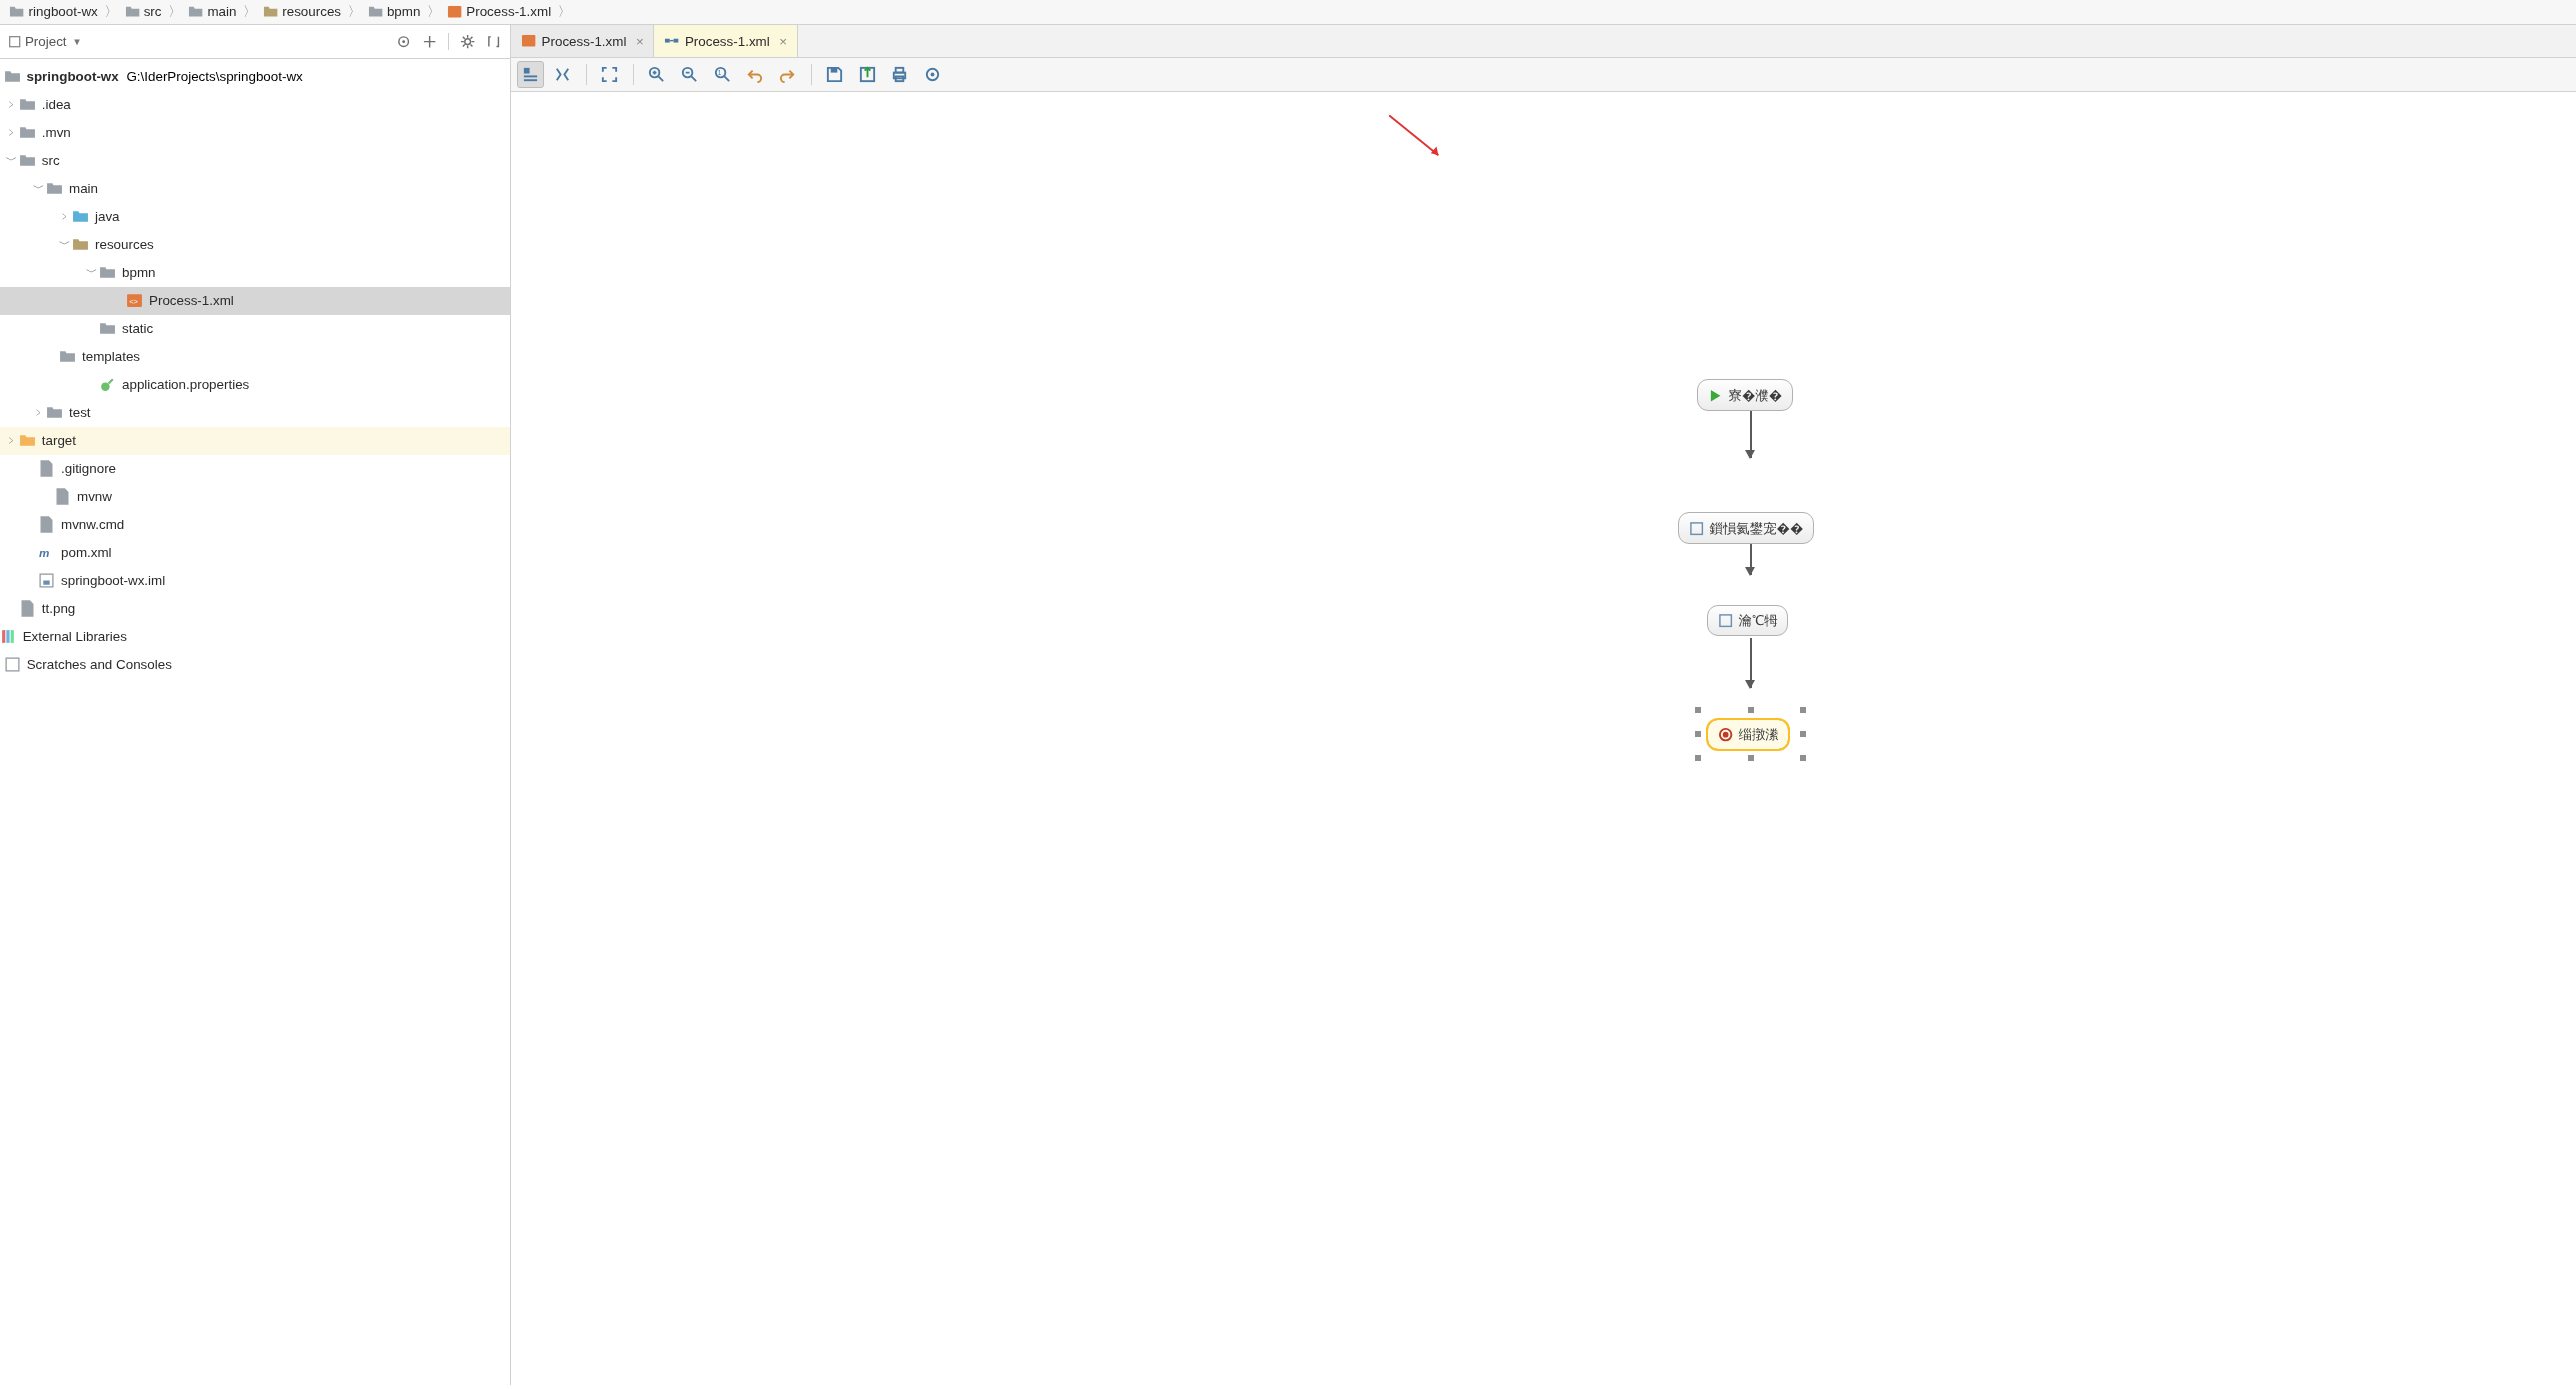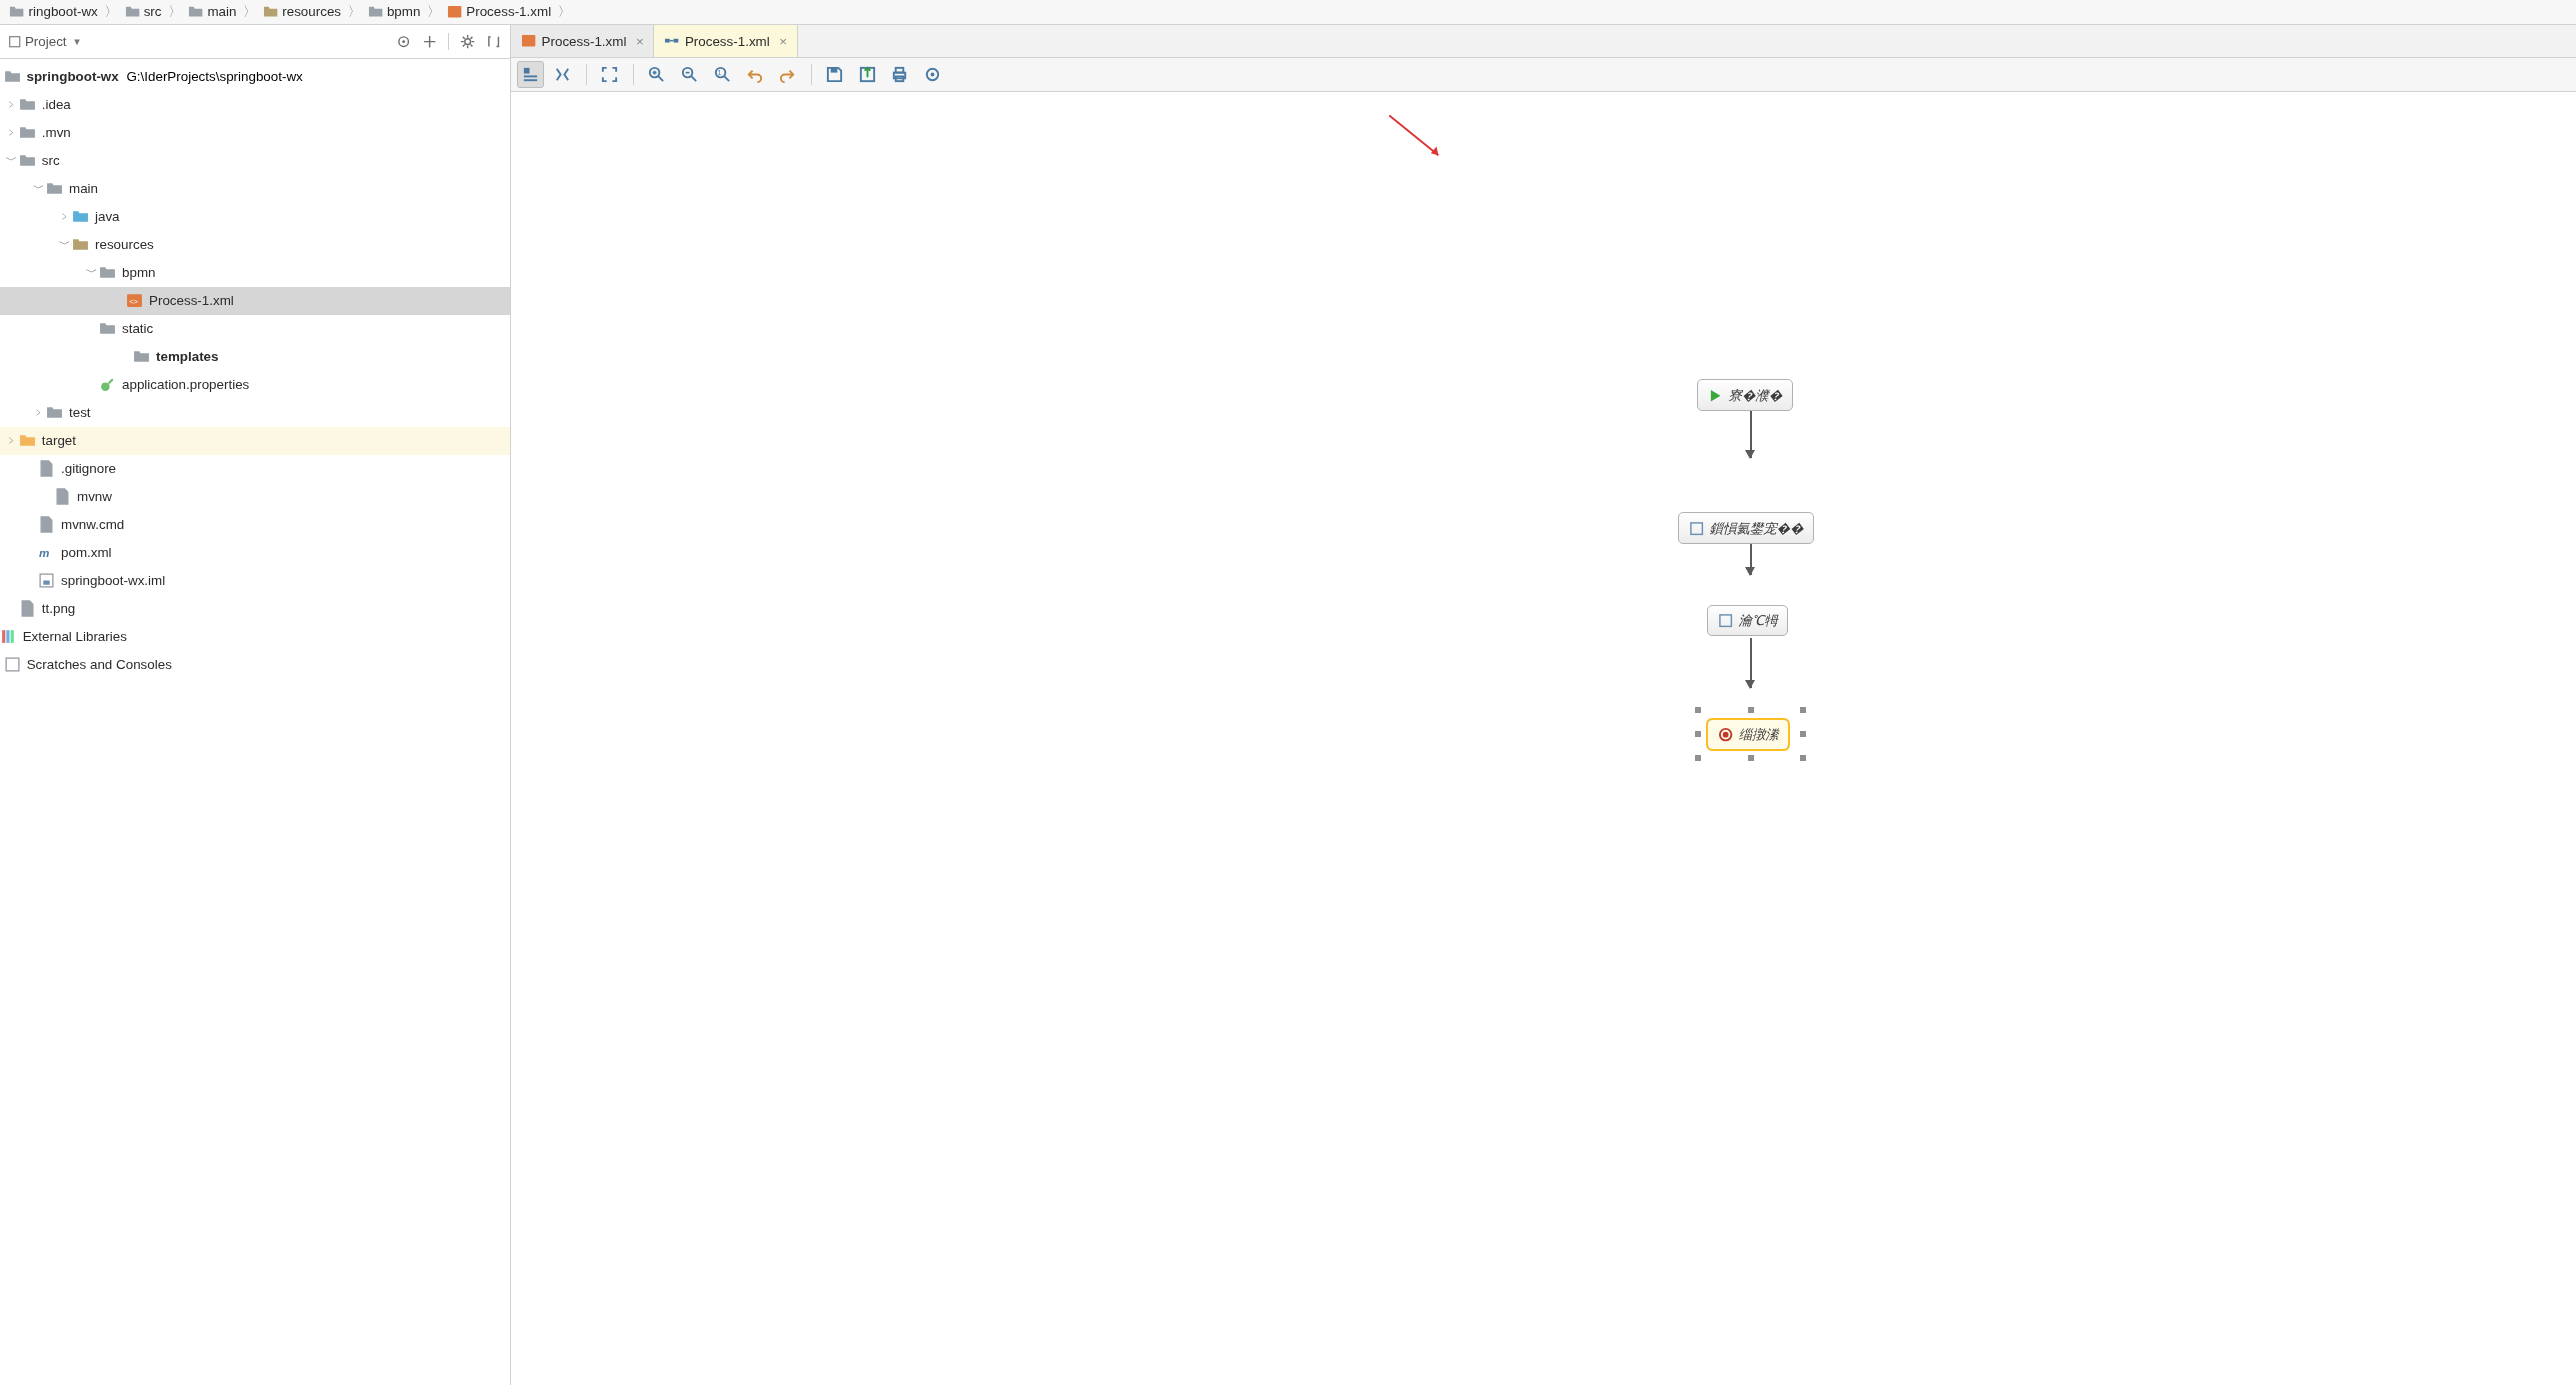--- a/index.html
+++ b/index.html
@@ -41,21 +41,21 @@
     .tab .close { color: #888; font-size: 13.4px; margin-left: 3.8px; }
 
     .toolbar { display: flex; align-items: center; height: 34px; padding: 0 5.7px; gap: 5.7px; border-bottom: 1px solid #d1d1d1; background: #f6f6f6; }
     .tb-btn { width: 27px; height: 27px; display: flex; align-items: center; justify-content: center; border-radius: 2.9px; cursor: pointer; color: #4a7aa3; }
     .tb-btn svg { width: 19px; height: 19px; }
     .tb-btn.selected { background: #dcdcdc; border: 1px solid #bdbdbd; }
     .tb-sep { width: 1px; height: 21px; background: #cfcfcf; margin: 0 3.8px; }
 
     .canvas-area { flex: 1; position: relative; background: #fff; overflow: hidden; }
 
-    .node { position: absolute; display: flex; align-items: center; gap: 5.7px; padding: 5.7px 9.6px; border: 1px solid #b1b1b1; border-radius: 5px; background: linear-gradient(#fefefe, #ececec); font-size: 13.4px; color: #3b3b3b; font-style: italic; }
+    .node { position: absolute; display: flex; align-items: center; gap: 5.7px; padding: 5.7px 9.6px; border: 1px solid #b1b1b1; border-radius: 11px; background: linear-gradient(#fefefe, #ececec); font-size: 13.4px; color: #3b3b3b; }
     .node .n-icon { width: 15.3px; height: 15.3px; }
     .node.selected { outline: 2.9px solid #fbbf24; outline-offset: -1px; background: #fffbe6; }
 
     .arrow-line { position: absolute; left: 1239px; width: 1.9px; background: #5a5a5a; }
     .arrow-line::after { content: ""; position: absolute; bottom: -1px; left: -4.8px; border-left: 5.7px solid transparent; border-right: 5.7px solid transparent; border-top: 9.6px solid #5a5a5a; }
 
     .sel-handle { position: absolute; width: 5.7px; height: 5.7px; background: #8f8f8f; }
 
     .anno-arrow { position: absolute; pointer-events: none; }
 
@@ -220,21 +220,21 @@
             </svg>
             <span class="label">Process-1.xml</span>
           </div>
           <div class="tree-row" style="padding-left: 84px;">
             <span class="arrow empty">▸</span>
             <svg class="icon" viewBox="0 0 16 16">
               <path class="ficon-folder" d="M1 3h5l1 2h8v8H1z"></path>
             </svg>
             <span class="label">static</span>
           </div>
-          <div class="tree-row" style="padding-left: 118px; font-weight: bold;">
+          <div class="tree-row" style="padding-left: 44px;">
             <span class="arrow empty">▸</span>
             <svg class="icon" viewBox="0 0 16 16">
               <path class="ficon-folder" d="M1 3h5l1 2h8v8H1z"></path>
             </svg>
             <span class="label">templates</span>
           </div>
           <div class="tree-row" style="padding-left: 84px;">
             <span class="arrow empty">▸</span>
             <svg class="icon" viewBox="0 0 16 16">
               <circle cx="6" cy="10" r="4" class="ficon-cfg"></circle>

